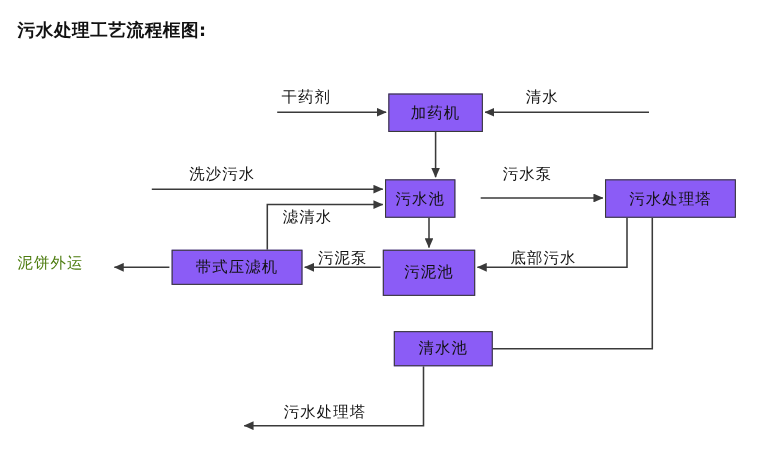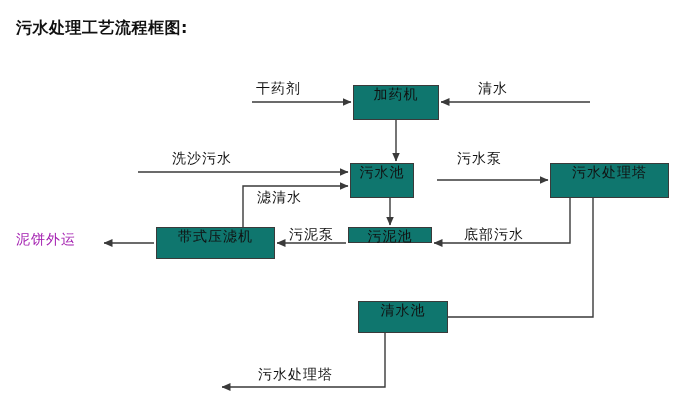--- a/index.html
+++ b/index.html
@@ -35,41 +35,41 @@
     font-size: 16px;
     font-weight: bold;
     letter-spacing: 0.5px;
     white-space: nowrap;
     color: #111111;
   }
   .node {
     position: absolute;
     box-sizing: border-box;
     border: 1px solid #3a3a3a;
-    background: #0f766e;
+    background: #8b5cf6;
     display: flex;
-    align-items: flex-start;
+    align-items: center;
     justify-content: center;
     font-size: 14px;
     color: #111111;
     white-space: nowrap;
     letter-spacing: 1px;
   }
   .edge-label {
     position: absolute;
     font-size: 14px;
     color: #111111;
     white-space: nowrap;
     letter-spacing: 1px;
     background: transparent;
   }
   .terminal-label {
     position: absolute;
     font-size: 14px;
-    color: #a21caf;
+    color: #4d7c0f;
     white-space: nowrap;
     letter-spacing: 1px;
     text-align: right;
   }
 </style>
 </head>
 <body>
 
 <div id="canvas">
 
@@ -119,21 +119,21 @@
   </div>
 
   <div class="node" style="left:550px; top:163px; width:119px; height:35px;">
     <span>污水处理塔</span>
   </div>
 
   <div class="node" style="left:156px; top:227px; width:119px; height:32px;">
     <span>带式压滤机</span>
   </div>
 
-  <div class="node" style="left:348px; top:227px; width:84px; height:16px;">
+  <div class="node" style="left:348px; top:227px; width:84px; height:42px;">
     <span>污泥池</span>
   </div>
 
   <div class="node" style="left:342px; top:301px; width:90px; height:32px;margin-left:16px;">
     <span>清水池</span>
   </div>
 
   <div class="edge-label" style="left:256px; top:80px;">干药剂</div>
 
   <div class="edge-label" style="left:478px; top:80px;">清水</div>

